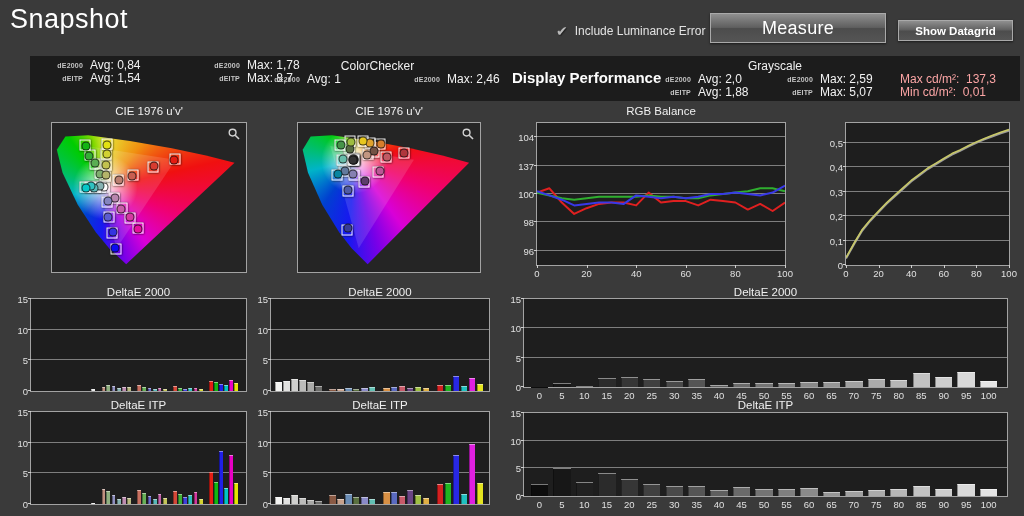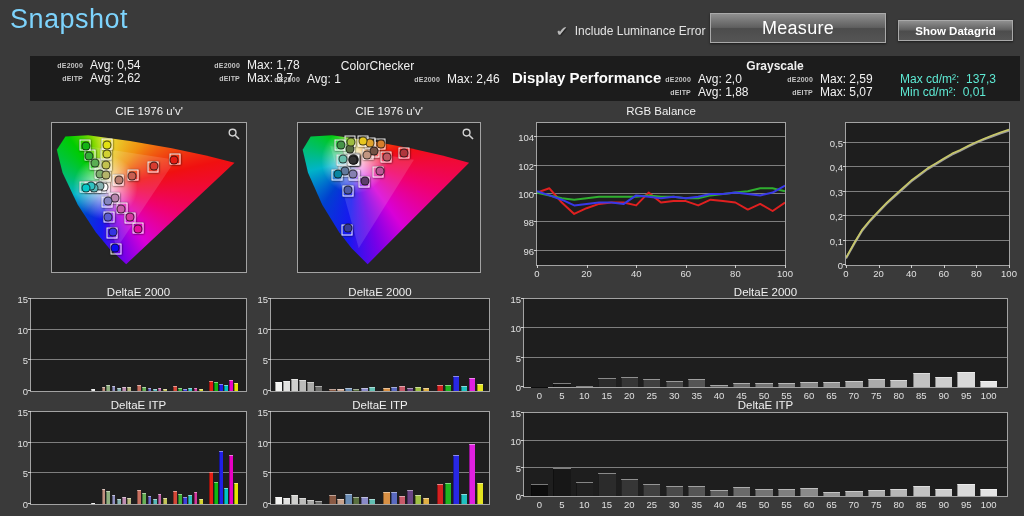--- a/index.html
+++ b/index.html
@@ -1,43 +1,43 @@
 <!DOCTYPE html>
 <html><head>
 <meta charset="utf-8">
 <style>
   html,body{margin:0;padding:0;}
   body{width:1024px;height:516px;background:#3a3a3a;position:relative;overflow:hidden;
        font-family:"Liberation Sans",sans-serif;color:#e8e8e8;}
   .abs{position:absolute;}
 
   
-  #page-title{left:10px;top:4px;font-size:27px;color:#7dd3fc;letter-spacing:.5px;}
+  #page-title{left:10px;top:4px;font-size:27px;color:#ffffff;letter-spacing:.5px;}
   #lum-check{left:556px;top:23px;font-size:12px;color:#e2e2e2;display:flex;align-items:center;gap:7px;cursor:pointer;}
   #lum-check .glyph{color:#b9b9b9;font-size:14px;text-shadow:1px 1px 1px #222;}
   .btn{border:1px solid #a9a9a9;color:#fff;text-align:center;cursor:pointer;
        background:linear-gradient(180deg,#8f8f8f 0%,#5f5f5f 48%,#4c4c4c 52%,#555 100%);
        box-shadow:0 1px 2px rgba(0,0,0,.55);display:flex;align-items:center;justify-content:center;}
   #measure-btn{left:710px;top:13px;width:176px;height:30px;font-size:18px;letter-spacing:.3px;}
   #datagrid-btn{left:898px;top:20px;width:115px;height:21px;font-size:11.5px;font-weight:bold;}
 
   
   #stats{left:30px;top:56px;width:990px;height:45px;background:#1c1c1c;}
   .sgroup{position:absolute;top:3px;}
   .sgroup .shead{font-size:12px;color:#f0f0f0;text-align:center;height:14px;line-height:14px;}
   .srow{display:grid;height:13px;line-height:13px;align-items:center;}
   .mlab{font-size:7px;font-weight:bold;color:#c6c6c6;text-align:right;padding-right:7px;letter-spacing:.2px;}
   .sval{font-size:12px;color:#f2f2f2;}
   #sg-sat{left:8px;width:310px;}  #sg-sat .srow{grid-template-columns:52px 105px 52px 101px;}
   #sg-cc{left:225px;width:245px;} #sg-cc .srow{grid-template-columns:52px 88px 52px 53px;}
   #sg-cc .shead{width:245px;}
   #disp-perf{left:482px;top:13px;font-size:15px;font-weight:bold;color:#fdfdfd;}
   #sg-gs{left:620px;width:370px;} #sg-gs .srow{grid-template-columns:48px 70px 52px 80px 120px;}
-  #sg-gs .shead{width:250px;font-weight:bold;}
-  .cdcell{font-size:12px;color:#5eead4;white-space:nowrap;}
+  #sg-gs .shead{width:250px;}
+  .cdcell{font-size:12px;color:#fca5a5;white-space:nowrap;}
 
   
   .chart{position:absolute;}
   .chart-title{position:absolute;top:0;left:0;right:0;text-align:center;font-size:11.5px;color:#efefef;height:15px;}
   .plot{position:absolute;left:0;right:0;bottom:0;background:#1e1e1e;border:1px solid #a3a3a3;}
   #cie1{left:51px;top:105px;width:196px;height:168px;}
   #cie2{left:297px;top:105px;width:184px;height:168px;}
   #cie1 .plot,#cie2 .plot{top:17px;background:#252525;}
   #rgb{left:536px;top:105px;width:250px;height:161px;}
   #eotf{left:845px;top:105px;width:165px;height:161px;}
@@ -82,27 +82,27 @@
   <span>Include Luminance Error</span>
 </div>
 
 <button id="measure-btn" class="abs btn">Measure</button>
 <button id="datagrid-btn" class="abs btn">Show Datagrid</button>
 
 <div id="stats" class="abs">
   <div id="sg-sat" class="sgroup">
     <div class="srow">
       <span class="mlab">dE2000</span>
-      <span class="sval">Avg: 0,54</span>
+      <span class="sval">Avg: 0,84</span>
       <span class="mlab">dE2000</span>
       <span class="sval">Max: 1,78</span>
     </div>
     <div class="srow">
       <span class="mlab">dEITP</span>
-      <span class="sval">Avg: 2,62</span>
+      <span class="sval">Avg: 1,54</span>
       <span class="mlab">dEITP</span>
       <span class="sval">Max: 8,7</span>
     </div>
   </div>
 
   <div id="sg-cc" class="sgroup">
     <div class="shead">ColorChecker</div>
     <div class="srow">
       <span class="mlab">dE2000</span>
       <span class="sval">Avg: 1</span>
@@ -264,21 +264,21 @@
       <div class="hgrid" style="bottom: 10%;"></div>
       <div class="ytick" style="bottom: 10%;">96</div>
       <div class="vtickmark" style="bottom: 10%;"></div>
       <div class="hgrid" style="bottom: 30%;"></div>
       <div class="ytick" style="bottom: 30%;">98</div>
       <div class="vtickmark" style="bottom: 30%;"></div>
       <div class="hgrid" style="bottom: 50%;"></div>
       <div class="ytick" style="bottom: 50%;">100</div>
       <div class="vtickmark" style="bottom: 50%;"></div>
       <div class="hgrid" style="bottom: 70%;"></div>
-      <div class="ytick" style="bottom: 70%;">102</div>
+      <div class="ytick" style="bottom: 70%;">137</div>
       <div class="vtickmark" style="bottom: 70%;"></div>
       <div class="hgrid" style="bottom: 90%;"></div>
       <div class="ytick" style="bottom: 90%;">104</div>
       <div class="vtickmark" style="bottom: 90%;"></div>
       <div class="xtick" style="left: 0%;">0</div>
       <div class="htickmark" style="left: 0%;"></div>
       <div class="xtick" style="left: 20%;">20</div>
       <div class="htickmark" style="left: 20%;"></div>
       <div class="xtick" style="left: 40%;">40</div>
       <div class="htickmark" style="left: 40%;"></div>

